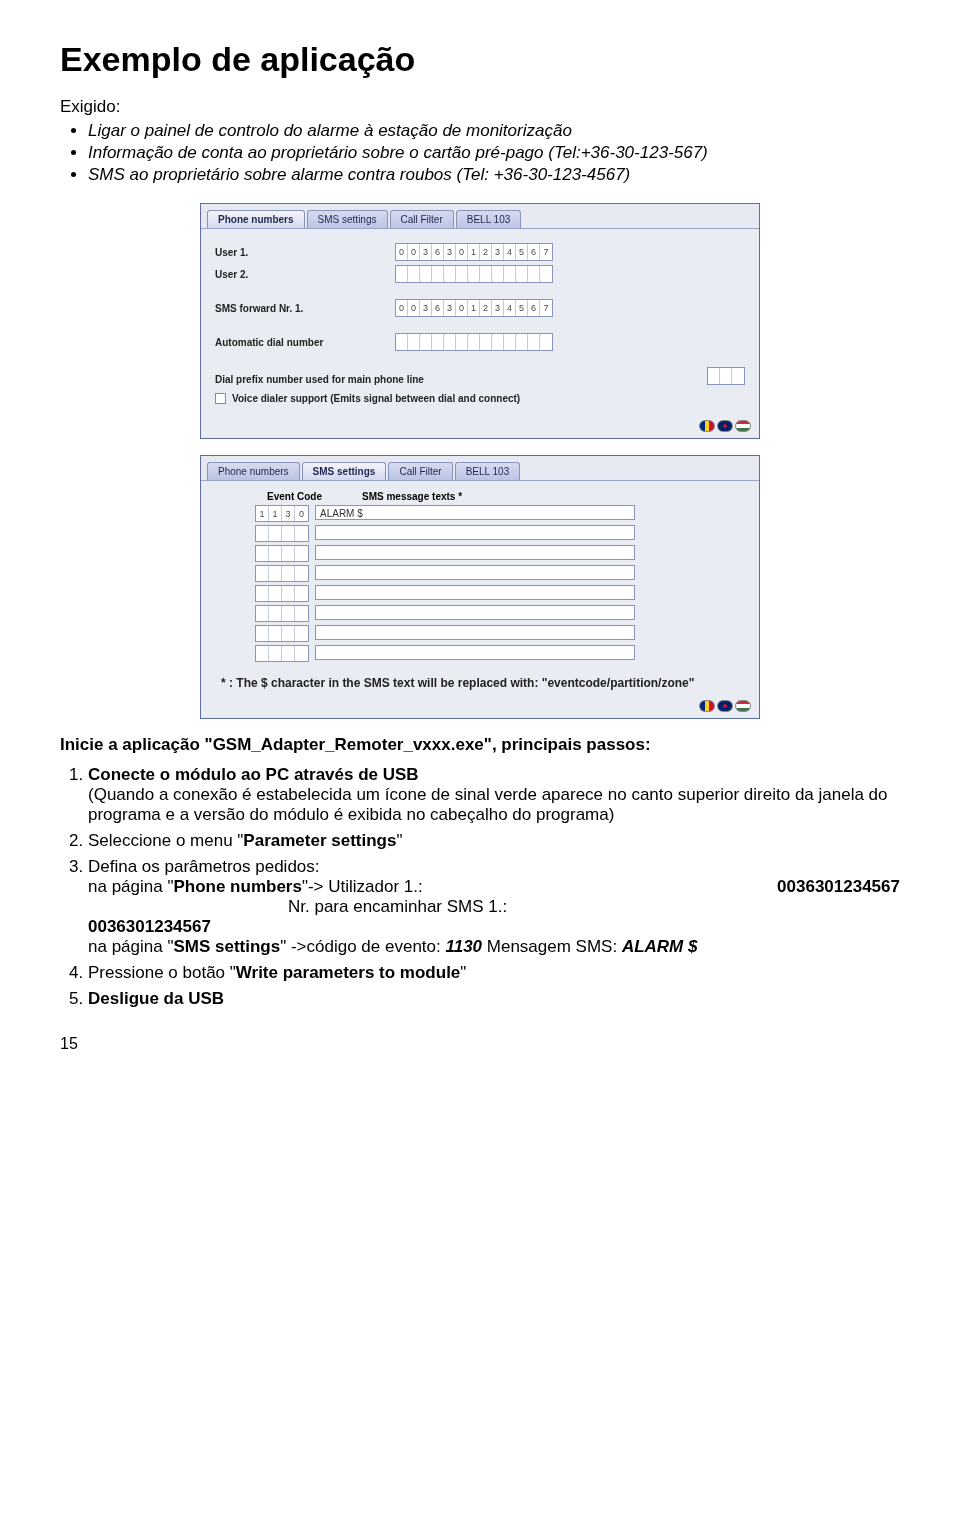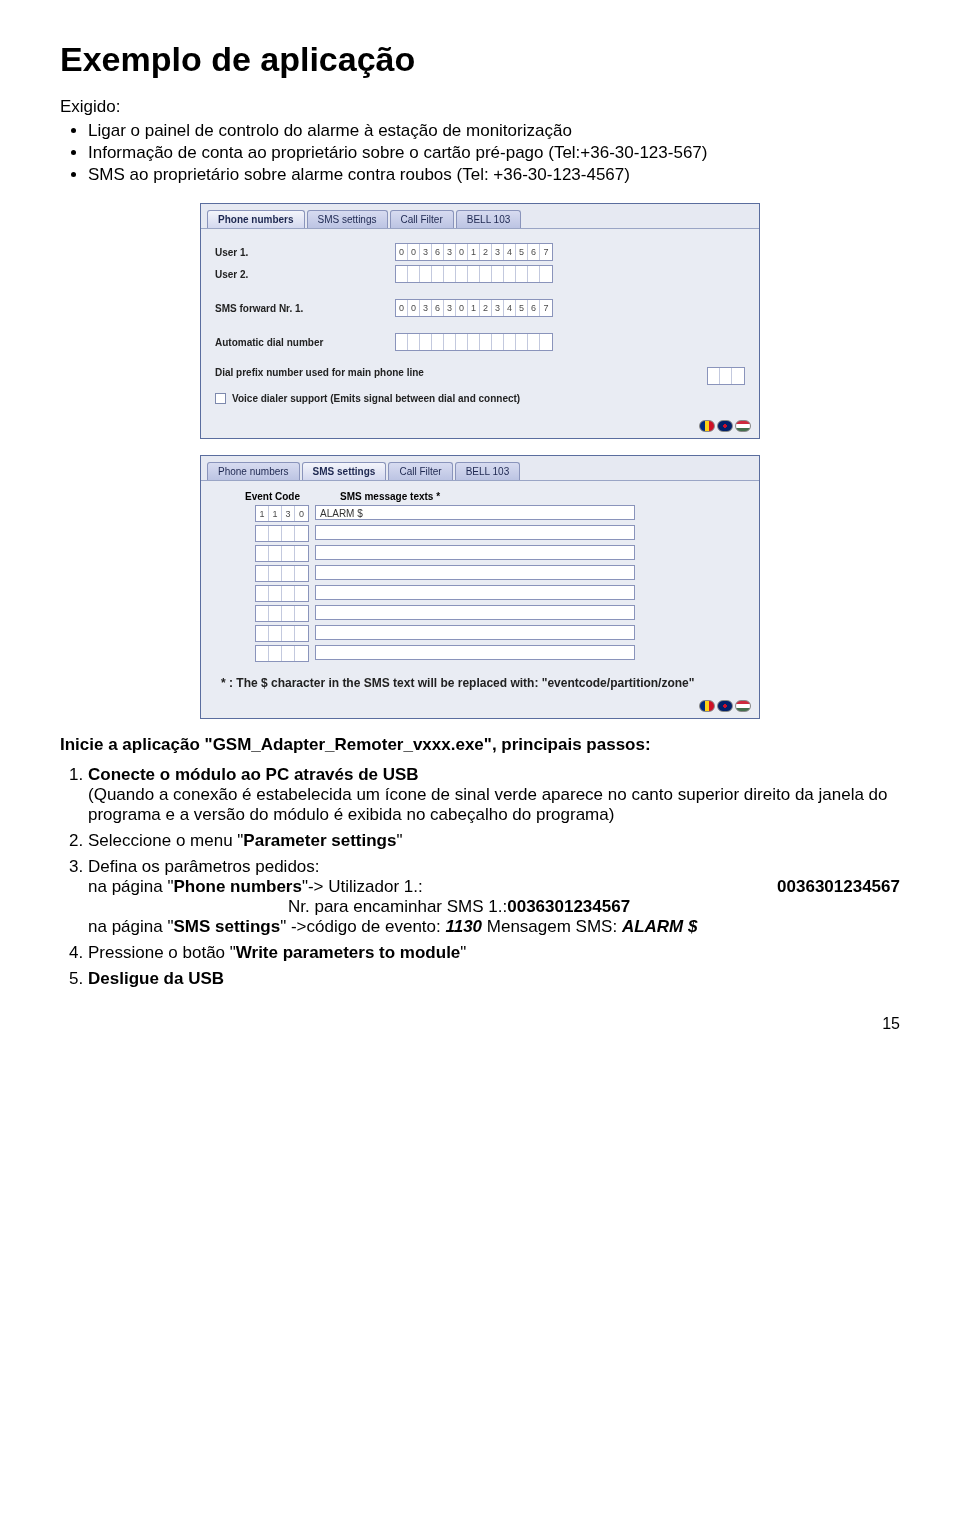--- a/index.html
+++ b/index.html
@@ -12,21 +12,21 @@
     background: #fff;
     width: 960px;
   }
   h1.title {
     font-size: 34px;
     font-weight: bold;
     margin: 0 0 18px 0;
   }
   .sub { margin: 0 0 4px 0; }
   ul.bullets { margin: 4px 0 18px 0; padding-left: 28px; }
-  ul.bullets li { margin: 2px 0; }
+  ul.bullets li { margin: 2px 0; font-style: italic; }
 
   
   .panel {
     width: 560px;
     margin: 0 auto 16px auto;
     border: 1px solid #5a6d9e;
     background: #e9ecf3;
     font-size: 10px;
     font-family: Verdana, Arial, sans-serif;
     position: relative;
@@ -48,47 +48,47 @@
     color: #1d2750;
   }
   .tab.active { background: linear-gradient(#f4f5fb, #d3d8ef); font-weight: bold; }
   .panel-body { padding: 10px 14px; }
   .row { display: flex; align-items: center; margin: 4px 0; }
   .lbl { width: 180px; font-weight: bold; color: #222; padding-right: 10px; }
   .lbl-left { font-weight: bold; color: #222; }
   .digit-group { display: flex; gap: 0; border: 1px solid #8a94bb; background: #fff; }
   .digit { width: 12px; height: 16px; border-right: 1px solid #c3c9de; font-size: 9px; text-align: center; line-height: 16px; color: #4b4b4b; }
   .digit:last-child { border-right: none; }
-  .two-col { display:flex; justify-content: space-between; align-items:flex-start; }
+  .two-col { display:flex; justify-content: space-between; align-items:flex-end; }
   .short-group { display:flex; }
   .short-group .digit { width:12px; }
   .checkbox { width:11px; height:11px; border:1px solid #7d89ad; background:#fff; display:inline-block; margin-right:6px; vertical-align:middle;}
   .flags { position:absolute; right:8px; bottom:6px; display:flex; gap:2px; }
   .flag { width:16px; height:12px; border-radius:6px; border:1px solid #888; }
   .flag.ro { background: linear-gradient(90deg,#002B7F 33%,#FCD116 33% 66%,#CE1126 66%); }
   .flag.uk { background: radial-gradient(circle,#C8102E 20%,#012169 20%); }
   .flag.hu { background: linear-gradient(#CD2A3E 33%,#fff 33% 66%,#436F4D 66%); }
 
   
   .sms-body { padding:10px 14px 28px; }
-  .sms-headers { display:flex; gap:40px; margin-left:30px; font-weight:bold;align-items:flex-end; }
+  .sms-headers { display:flex; gap:40px; margin-left:52px; font-weight:bold;align-items:flex-end; }
   .sms-row { display:flex; gap:6px; margin:3px 0 3px 40px; }
   .code-group { display:flex; border:1px solid #8a94bb; background:#fff; }
   .code-group .digit { width:13px; height:15px; }
   .textfield { flex:1; max-width:320px; height:15px; border:1px solid #8a94bb; background:#fff; font-size:10px; padding:0 4px; line-height:15px; color:#333;}
   .footnote { font-weight:bold; font-size:12px; margin:14px 0 0 6px; color:#222; }
 
   
   .instr-title { font-weight:bold; margin: 14px 0 10px 0; }
   ol.steps { margin:0; padding-left:28px; counter-reset: step; }
   ol.steps > li { margin:6px 0; }
   ol.steps > li::marker { font-weight: normal; }
   .b { font-weight:bold; }
   .i { font-style:italic; }
-  .page-num { text-align:right; margin-top:26px; font-size:16px; }
+  .page-num { text-align:left; margin-top:26px; font-size:16px; }
 </style>
 </head>
 <body>
 
 <h1 class="title">Exemplo de aplicação</h1>
 <p class="sub">Exigido:</p>
 <ul class="bullets">
   <li>Ligar o painel de controlo do alarme à estação de monitorização</li>
   <li>Informação de conta ao proprietário sobre o cartão pré-pago (Tel:+36-30-123-567)</li>
   <li>SMS ao proprietário sobre alarme contra roubos (Tel: +36-30-123-4567)</li>
@@ -300,21 +300,21 @@
   </li>
   <li>
     <span>Seleccione o menu "</span><span class="b">Parameter settings</span><span>"</span>
   </li>
   <li>
     <span>Defina os parâmetros pedidos:</span><br>
     <div style="display:flex; justify-content:space-between;">
       <span><span>na página "</span><span class="b">Phone numbers</span><span>"-&gt; Utilizador 1.:</span></span>
       <span class="b">0036301234567</span>
     </div>
-    <div style="display:flex; ">
+    <div style="display:flex; justify-content:space-between;flex-direction:column;">
       <span style="margin-left:200px">Nr. para encaminhar SMS  1.:</span>
       <span class="b">0036301234567</span>
     </div>
     <div>
       <span>na página "</span><span class="b">SMS settings</span><span>"   -&gt;código de evento: </span><span class="b i">1130</span><span> Mensagem SMS: </span><span class="b i">ALARM $</span>
     </div>
   </li>
   <li>
     <span>Pressione o botão "</span><span class="b">Write parameters to module</span><span>"</span>
   </li>

